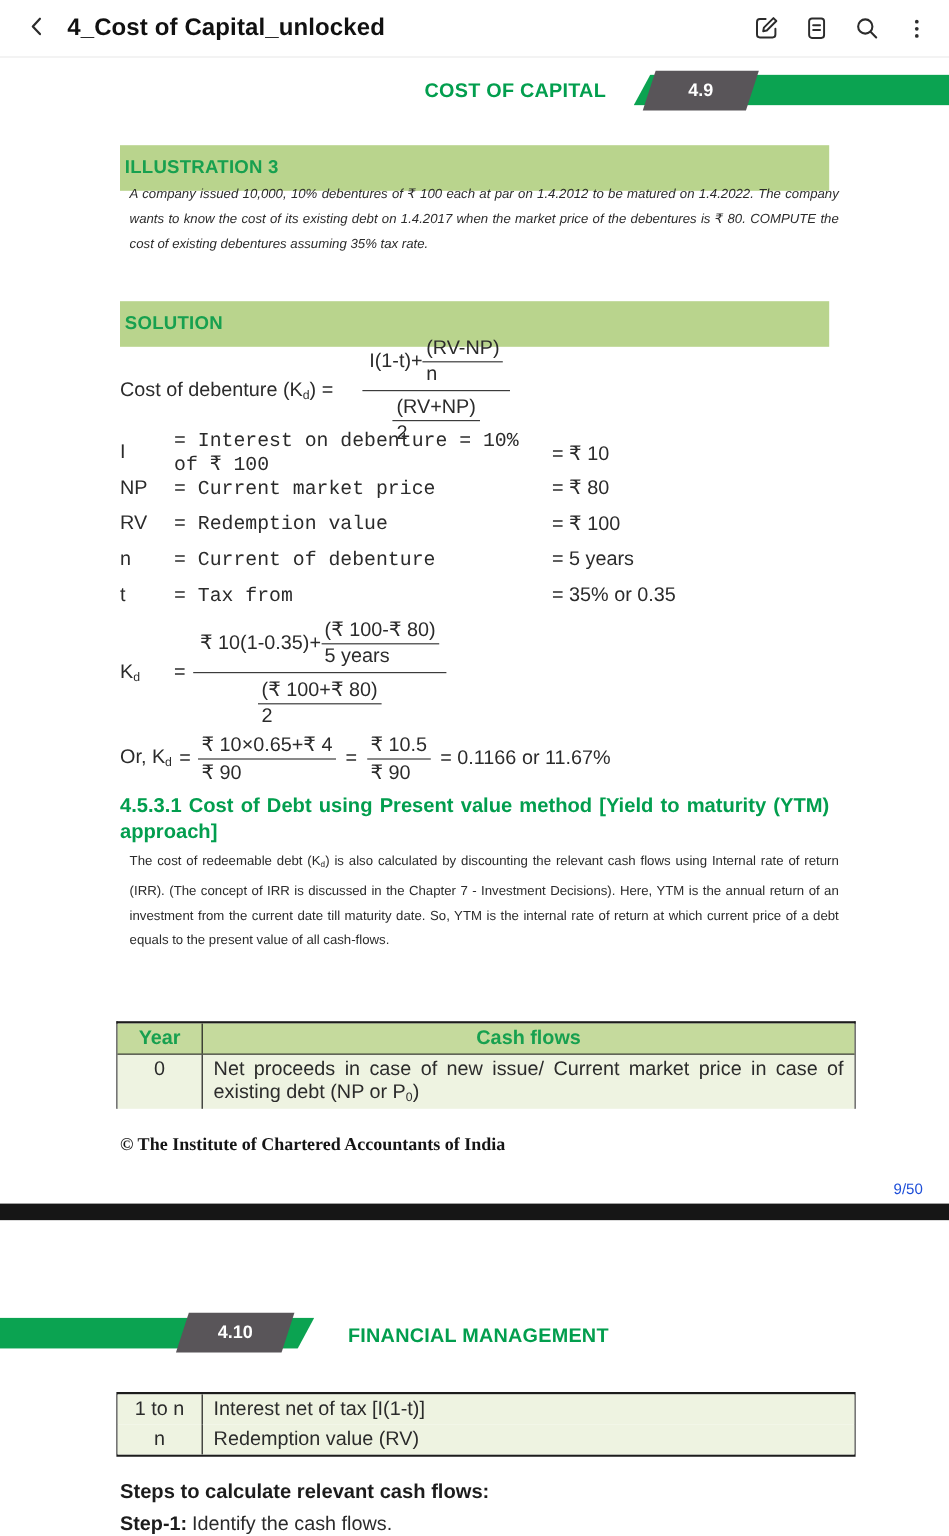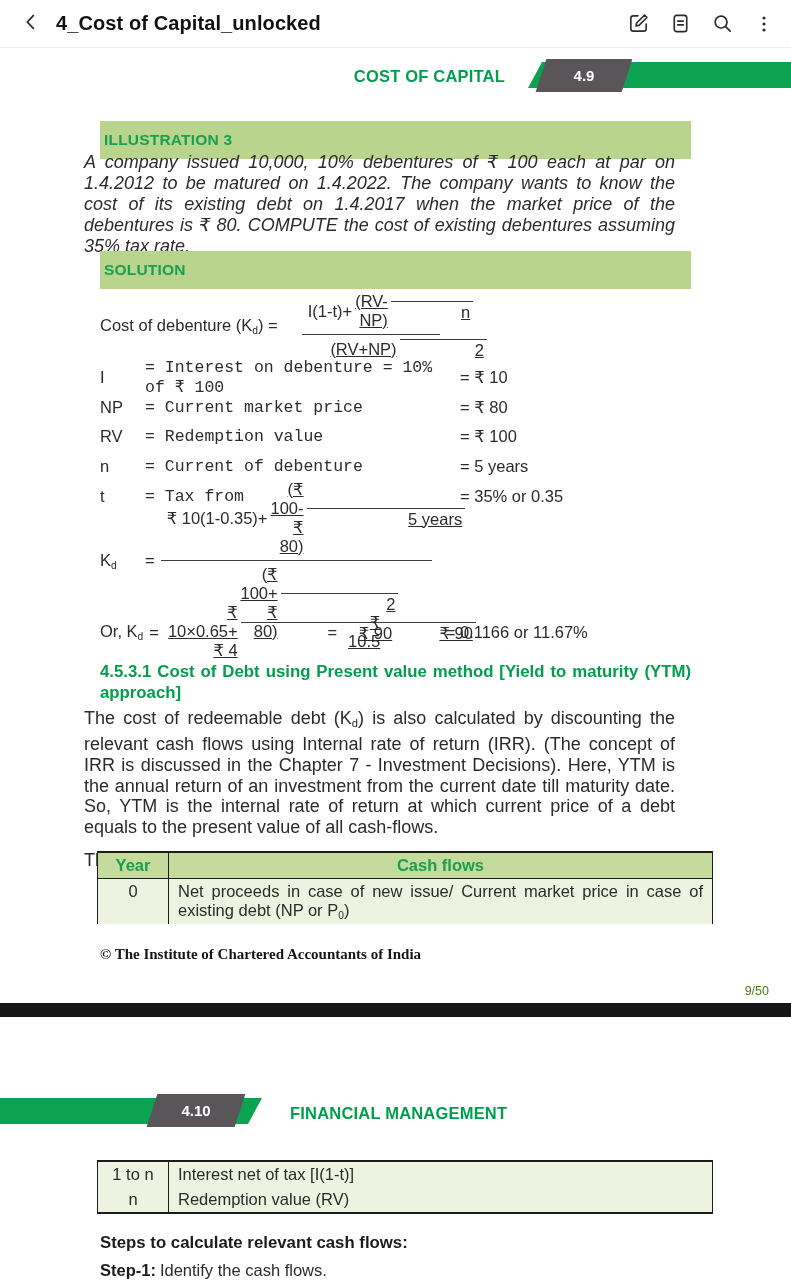--- a/index.html
+++ b/index.html
@@ -29,26 +29,26 @@
             clip-path:polygon(14px 0,100% 0,100% 100%,0 100%); }
   .p1-headtitle{ position:absolute; top:11px; right:286px; font-size:16.5px; font-weight:bold; color:var(--green); letter-spacing:.2px; }
   .badge{ position:absolute; height:33px; background:var(--badge); transform:skewX(-18deg); }
   .badge .bt{ display:block; transform:skewX(18deg); color:#fff; font-weight:bold; font-size:15px; text-align:center; line-height:33px; }
   .p1-badge{ top:3px; left:541px; width:86px; }
 
   
   .secbar{ position:absolute; left:100px; width:591px; height:38px; background:var(--ltgreen); display:flex; align-items:center; }
   .secbar span{ font-size:15.5px; font-weight:bold; color:#17a04f; padding-left:4px; letter-spacing:.2px; }
 
-  .para{ position:absolute; left:84px; width:591px; color:var(--ink); font-size:18px; line-height:20.9px; text-align:justify; }
+  .para{ position:absolute; left:108px; width:591px; color:var(--ink); font-size:11px; line-height:20.9px; text-align:justify; }
   .italic{ font-style:italic; }
 
   
   .formula-row{ position:absolute; left:100px; display:flex; align-items:center; color:var(--ink); font-size:16.5px; }
-  .frac{ display:inline-flex; flex-direction:row; align-items:center; text-align:right;text-decoration:underline; }
+  .frac{ display:inline-flex; flex-direction:column; align-items:center; text-align:left; }
   .frac .ft{ padding:0 3px 1px; }
   .frac .fb{ border-top:1.6px solid #3c3c3c; padding:1px 3px 0; min-width:100%; }
   .bigfrac{ display:inline-flex; flex-direction:column; align-items:center; }
   .bf-num{ display:inline-flex; align-items:center; padding:0 6px 3px; }
   .bf-den{ display:inline-flex; justify-content:center; border-top:1.6px solid #3c3c3c; padding:4px 6px 0; min-width:100%; }
   .sb{ font-size:.62em; vertical-align:-.25em; }
   .gap8{ margin:0 8px; } .gap6{ margin:0 6px; }
 
   
   .defs{ position:absolute; left:100px; width:591px; }
@@ -62,21 +62,21 @@
   .cftable{ position:absolute; left:97px; width:616px; border-left:1.5px solid #1c1c1c; border-right:1.5px solid #1c1c1c; font-size:16.5px; color:var(--ink); }
   .cft-top{ border-top:2px solid #1c1c1c; }
   .cft-bottom{ border-bottom:2px solid #1c1c1c; }
   .cfrow{ display:flex; background:var(--tblbody); }
   .cfrow .cy{ width:71px; border-right:1.5px solid #1c1c1c; text-align:center; padding:3px 2px; }
   .cfrow .cc{ flex:1; padding:3px 9px; text-align:justify; }
   .cfhead{ background:var(--tblhead); border-bottom:1.5px solid #1c1c1c; }
   .cfhead .cy,.cfhead .cc{ color:#17a04f; font-weight:bold; text-align:center; padding:3px 2px; }
 
   .copyright{ position:absolute; left:100px; font-family:"Liberation Serif","DejaVu Serif",serif; font-weight:bold; font-size:15px; color:#151515; }
-  .pageind{ position:absolute; top:984px; right:22px; font-size:12.5px; color:#4d7c0f; }
+  .pageind{ position:absolute; top:984px; right:22px; font-size:12.5px; color:#1d4ed8; }
 
   
   .p2-band{ position:absolute; top:81px; left:0; width:262px; height:26px; background:var(--band);
             clip-path:polygon(0 0,100% 0,calc(100% - 14px) 100%,0 100%); }
   .p2-badge{ top:77px; left:152px; width:88px; }
   .p2-headtitle{ position:absolute; top:87px; left:290px; font-size:16.5px; font-weight:bold; color:var(--green); letter-spacing:.2px; }
 
   .steps{ position:absolute; left:100px; color:#1c1c1c; font-size:16.8px; font-weight:bold; }
   .step1{ position:absolute; left:100px; color:var(--ink); font-size:16.5px; }
   .step1 b{ color:#1c1c1c; }

